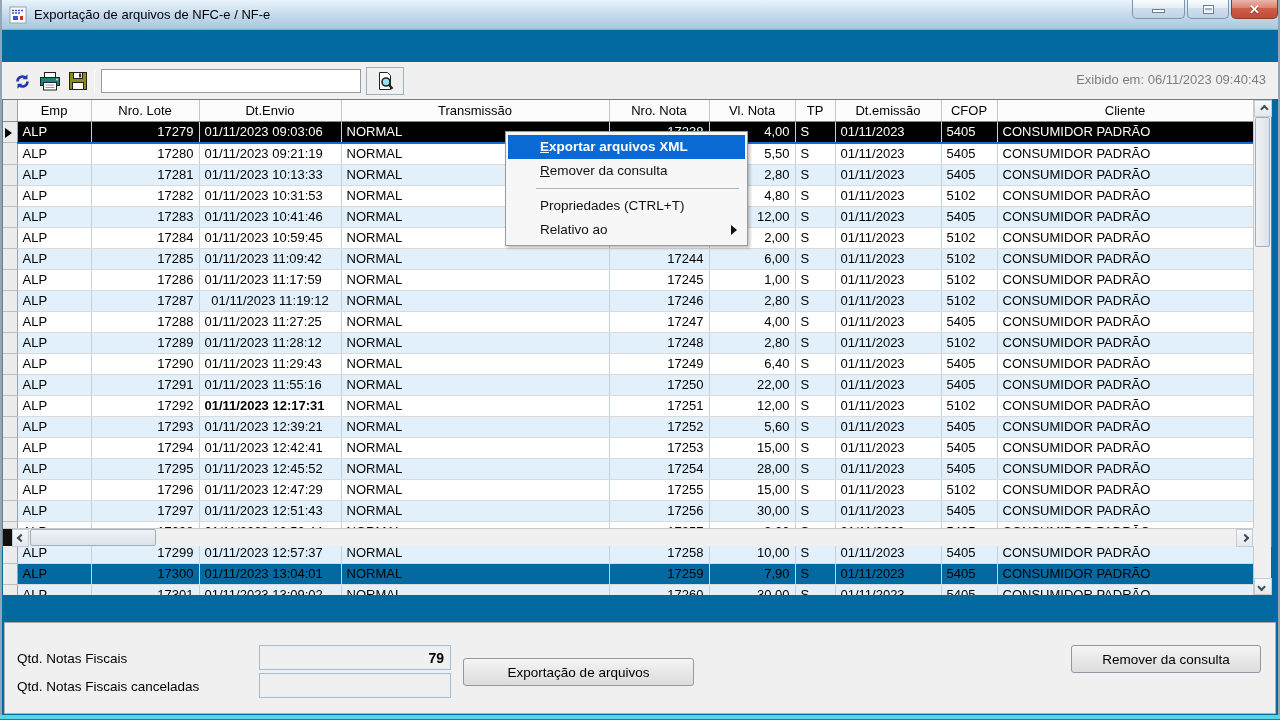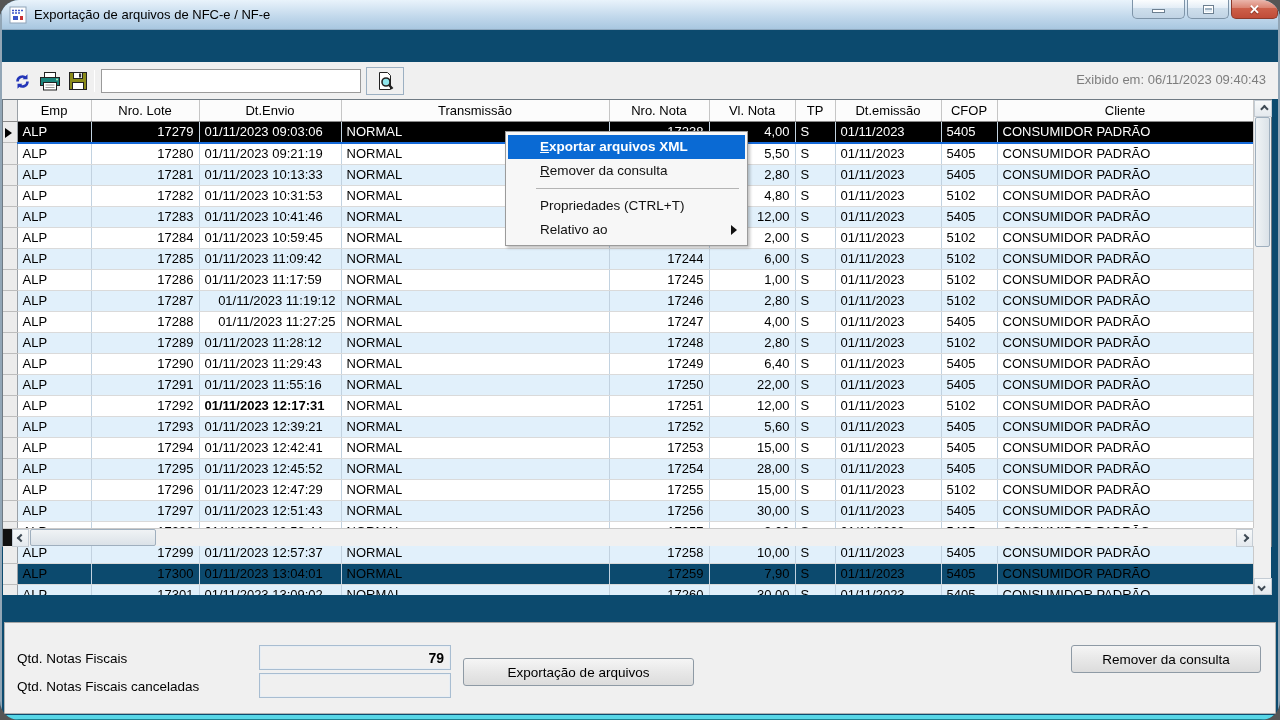--- a/index.html
+++ b/index.html
@@ -1,21 +1,20 @@
 <!DOCTYPE html>
 <html><head>
 <meta charset="utf-8">
 <style>
   html,body{margin:0;padding:0;background:#555;}
   *{box-sizing:border-box;}
   #window{
-    position:relative;width:1280px;height:720px;background:#0c4a6e;
+    position:relative;width:1280px;height:720px;background:#0369a1;
     font-family:"Liberation Sans",sans-serif;font-size:13px;color:#000;
     overflow:hidden;
-    border-radius:19px;
   }
   
   .edge-left{position:absolute;left:0;top:0;width:2px;height:720px;background:#92a6b6;}
   .edge-right{position:absolute;right:0;top:0;width:2px;height:720px;background:#92a6b6;}
   .edge-bottom{position:absolute;left:0;bottom:0;width:1280px;height:5px;background:#57d6e6;border-bottom:1px solid #1d7d8d;}
   
   .titlebar{
     position:absolute;left:0;top:0;width:1280px;height:30px;
     background:linear-gradient(#e9f3fb, #c3d9ec 55%, #a8c7e0);
     border-bottom:1px solid #8fa9bf;
@@ -345,34 +344,34 @@
               <td style="text-align: right;">1,00</td>
               <td style="text-align: left;">S</td>
               <td style="text-align: left;">01/11/2023</td>
               <td style="text-align: left;">5102</td>
               <td style="text-align: left;">CONSUMIDOR PADRÃO</td>
             </tr>
             <tr class="alt">
               <td class="ind"></td>
               <td style="text-align: left;">ALP</td>
               <td style="text-align: right;">17287</td>
-              <td style="text-align: right;">01/11/2023 11:19:12</td>
+              <td style="text-align: center;">01/11/2023 11:19:12</td>
               <td style="text-align: left;">NORMAL</td>
               <td style="text-align: right;">17246</td>
               <td style="text-align: right;">2,80</td>
               <td style="text-align: left;">S</td>
               <td style="text-align: left;">01/11/2023</td>
               <td style="text-align: left;">5102</td>
               <td style="text-align: left;">CONSUMIDOR PADRÃO</td>
             </tr>
             <tr class="">
               <td class="ind"></td>
               <td style="text-align: left;">ALP</td>
               <td style="text-align: right;">17288</td>
-              <td style="text-align: right; margin-left: 36px;">01/11/2023 11:27:25</td>
+              <td style="text-align: left; margin-left: 36px;">01/11/2023 11:27:25</td>
               <td style="text-align: left;">NORMAL</td>
               <td style="text-align: right;">17247</td>
               <td style="text-align: right;">4,00</td>
               <td style="text-align: left;">S</td>
               <td style="text-align: left;">01/11/2023</td>
               <td style="text-align: left;">5405</td>
               <td style="text-align: left;">CONSUMIDOR PADRÃO</td>
             </tr>
             <tr class="alt">
               <td class="ind"></td>

